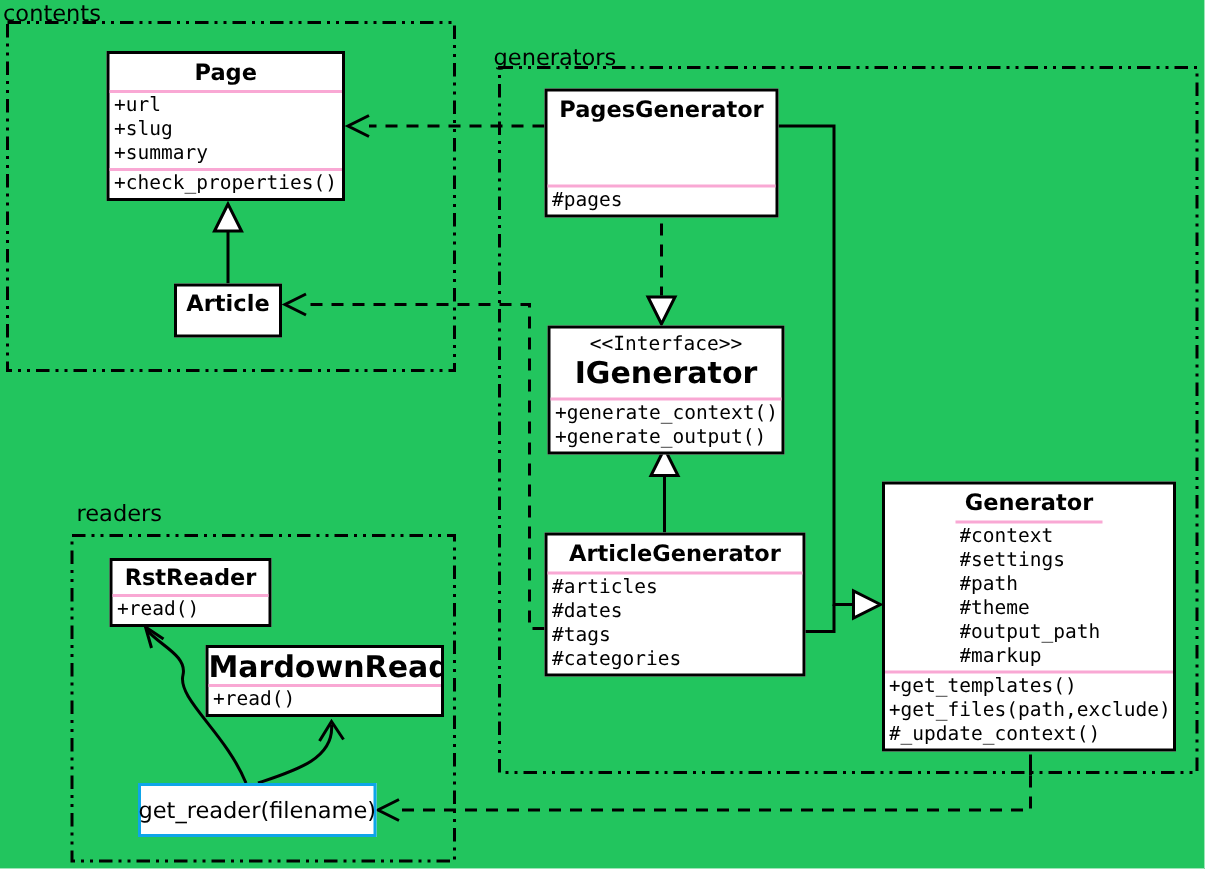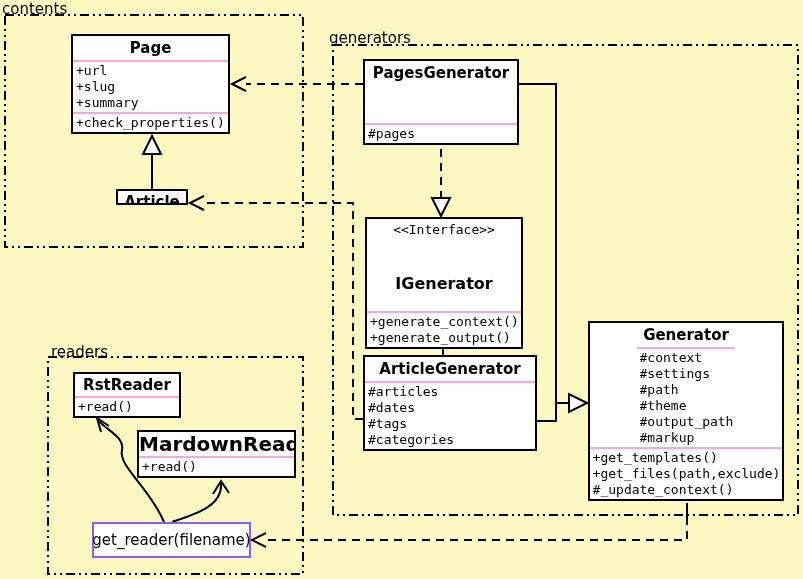--- a/index.html
+++ b/index.html
@@ -1,19 +1,19 @@
 <!DOCTYPE html>
 <html><head>
 <meta charset="utf-8">
 <style>
   html,body{margin:0;padding:0;background:#ffffff;}
   #canvas{
     position:relative;
     width:803px;height:579px;
-    background:#fef9c3;
+    background:#22c55e;
     font-family:"DejaVu Sans",sans-serif;
     color:#000;
     overflow:hidden;
   }
   #connectors{position:absolute;left:0;top:0;width:803px;height:579px;}
   .pkg-label{
     position:absolute;
     font-size:15px;
     line-height:15px;
     color:#000;
@@ -47,21 +47,21 @@
     border-top:2px solid #f9a8d4;
     font-family:"DejaVu Sans Mono",monospace;
     font-size:13px;
     padding:1px 2px 1px 3px;
   }
   .uml-sec .m{line-height:16px;white-space:nowrap;overflow:hidden;}
   .plain-box{
     position:absolute;
     box-sizing:border-box;
     background:#ffffff;
-    border:2px solid #8b5cf6;
+    border:2px solid #0ea5e9;
     display:flex;
     align-items:center;
     justify-content:center;
     font-size:15px;
     white-space:nowrap;
   }
 </style>
 </head>
 <body>
 
@@ -98,49 +98,49 @@
 
     <path d="M164,522 C150,488 118,466 122,450 C125,437 106,430 98,420" fill="none" stroke="#000" stroke-width="2"></path>
     <path d="M109,426 L97,418 L101,432" fill="none" stroke="#000" stroke-width="2"></path>
 
     <path d="M172,522 C196,514 223,506 221,483" fill="none" stroke="#000" stroke-width="2"></path>
     <path d="M213,494 L221,481 L229,493" fill="none" stroke="#000" stroke-width="2"></path>
   </svg>
 
   <div class="pkg-label" style="left:2px;top:2px;">contents</div>
   <div class="pkg-label" style="left:329px;top:31px;">generators</div>
-  <div class="pkg-label" style="left:51px;top:345px;">readers</div>
+  <div class="pkg-label" style="left:51px;top:335px;">readers</div>
 
   <div class="uml-class" style="left:71px;top:34px;width:159px;">
     <div class="uml-title">Page</div>
     <div class="uml-sec">
       <div class="m">+url</div>
       <div class="m">+slug</div>
       <div class="m">+summary</div>
     </div>
     <div class="uml-sec">
       <div class="m">+check_properties()</div>
     </div>
   </div>
 
-  <div class="uml-class" style="left:116px;top:189px;width:72px;height:16px;">
+  <div class="uml-class" style="left:116px;top:189px;width:72px;height:36px;">
     <div class="uml-title" style="line-height:23px;">Article</div>
   </div>
 
   <div class="uml-class" style="left:363px;top:59px;width:156px;gap:38px;">
     <div class="uml-title">PagesGenerator</div>
     <div class="uml-sec">
       <div class="m">#pages</div>
     </div>
   </div>
 
   <div class="uml-class" style="left:365px;top:217px;width:158px;">
-    <div class="uml-title" style="line-height:20px;padding-bottom:17px;">
+    <div class="uml-title" style="line-height:20px;padding-bottom:7px;">
       <div class="uml-stereotype">&lt;&lt;Interface&gt;&gt;</div>
-      <div style="font-size:16px;margin-top:36px;">IGenerator</div>
+      <div style="font-size:20px;">IGenerator</div>
     </div>
     <div class="uml-sec">
       <div class="m">+generate_context()</div>
       <div class="m">+generate_output()</div>
     </div>
   </div>
 
   <div class="uml-class" style="left:363px;top:355px;width:174px;">
     <div class="uml-title">ArticleGenerator</div>
     <div class="uml-sec">

